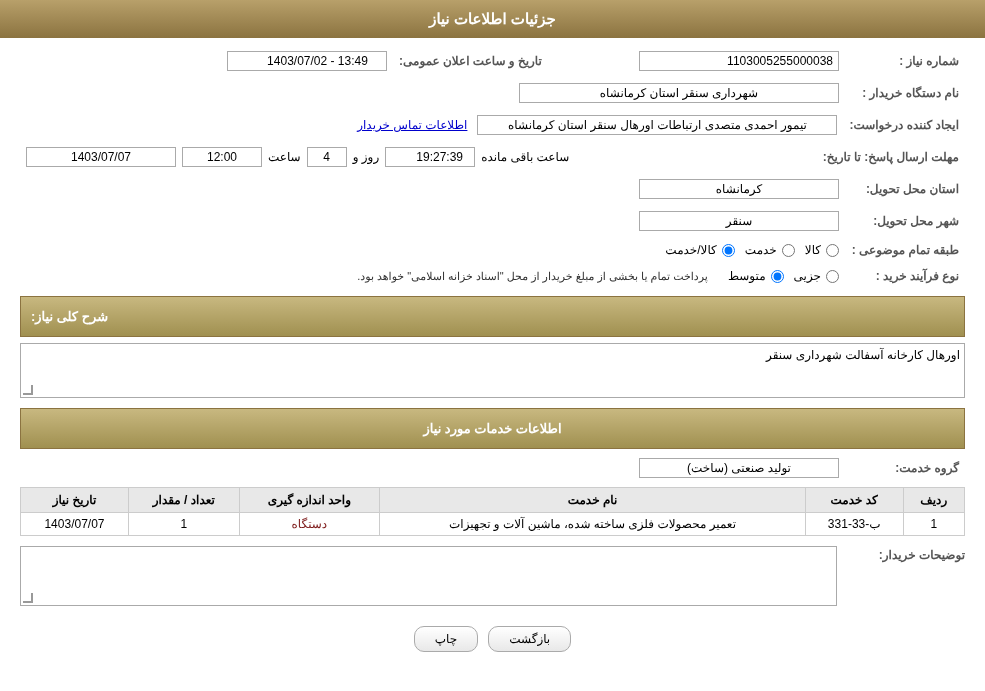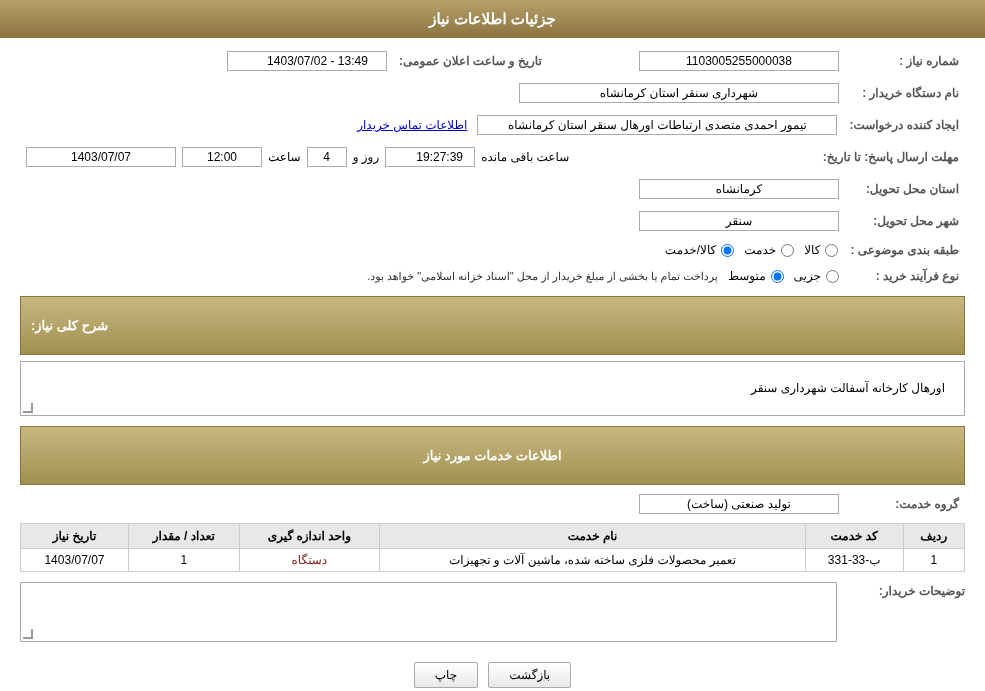--- a/index.html
+++ b/index.html
@@ -23,21 +23,21 @@
       font-size: 15px;
       font-weight: bold;
     }
     .content {
       padding: 10px 20px;
     }
     .section-header {
       background: linear-gradient(to bottom, #c8b880, #a09050);
       color: #fff;
       text-align: center;
-      padding: 21px 10px;
+      padding: 12px 10px;
       font-size: 13px;
       font-weight: bold;
       margin: 10px 0 6px 0;
       border: 1px solid #8b7340;
     }
     .info-table {
       width: 100%;
       border-collapse: collapse;
       margin-bottom: 6px;
     }
@@ -70,21 +70,21 @@
     .blue-link { color: #0000cc; text-decoration: underline; cursor: pointer; }
     .row-flex { display: flex; align-items: center; gap: 6px; justify-content: flex-end; }
     .radio-group { display: flex; gap: 10px; align-items: center; }
     .radio-item { display: flex; align-items: center; gap: 5px; }
     .description-box {
       border: 1px solid #aaa;
       background: #fff;
       width: 100%;
       min-height: 55px;
       text-align: right;
-      padding: 19px;
+      padding: 4px;
       direction: rtl;
       position: relative;
     }
     .resize-handle {
       position: absolute;
       bottom: 2px;
       left: 2px;
       width: 10px;
       height: 10px;
       border-right: 2px solid #999;
@@ -126,21 +126,21 @@
       gap: 10px;
       padding: 10px 0 16px 0;
     }
     .btn {
       padding: 5px 20px;
       border: 1px solid #aaa;
       background: linear-gradient(to bottom, #f5f5f5, #e0e0e0);
       cursor: pointer;
       font-family: Tahoma, Arial, sans-serif;
       font-size: 12px;
-      border-radius: 2px;
+      border-radius: 10px;
     }
     .btn-print {
       background: linear-gradient(to bottom, #ffffff, #e8e8e8);
     }
     .btn-back {
       background: linear-gradient(to bottom, #ffffff, #e8e8e8);
     }
     .notice-text {
       color: #333;
       font-size: 11px;
@@ -155,21 +155,21 @@
     <span>جزئیات اطلاعات نیاز</span>
   </div>
 
   <div class="content">
 
     <table class="info-table">
       <tbody>
           <tr>
         <td class="label-cell">شماره نیاز :</td>
         <td class="value-cell" style="width:200px;">
-          <span class="input-box input-medium" style="direction:ltr;text-align:center;">1103005255000038</span>
+          <span class="input-box input-medium" style="direction:ltr;text-align:right;">1103005255000038</span>
         </td>
         <td style="width:40px;"></td>
         <td class="label-cell" style="text-align:left; width:200px;">تاریخ و ساعت اعلان عمومی:</td>
         <td class="value-cell">
           <span class="input-box" style="direction:ltr; width:160px; text-align:center;padding-left:26px;">1403/07/02 - 13:49</span>
         </td>
       </tr>
     </tbody>
       </table>
 
@@ -234,21 +234,21 @@
         <td class="value-cell">
           <span class="input-box input-medium">سنقر</span>
         </td>
       </tr>
     </tbody>
       </table>
 
     <table class="info-table">
       <tbody>
           <tr>
-        <td class="label-cell">طبقه بندی موضوعی :</td>
+        <td class="label-cell">طبقه تمام موضوعی :</td>
         <td class="value-cell">
           <div class="radio-group">
             <div class="radio-item">
               <input type="radio" name="category" style="">
               <span>کالا</span>
             </div>
             <div class="radio-item">
               <input type="radio" name="category" style="">
               <span>خدمت</span>
             </div>
@@ -269,21 +269,21 @@
         <td class="value-cell">
           <div class="radio-group" style="flex-wrap:wrap;">
             <div class="radio-item">
               <input type="radio" name="purchase" style="">
               <span>جزیی</span>
             </div>
             <div class="radio-item">
               <input type="radio" name="purchase" checked="" style="">
               <span>متوسط</span>
             </div>
-            <span class="notice-text" style="">پرداخت تمام یا بخشی از مبلغ خریدار از محل "اسناد خزانه اسلامی" خواهد بود.</span>
+            <span class="notice-text" style="margin-right:10px;">پرداخت تمام یا بخشی از مبلغ خریدار از محل "اسناد خزانه اسلامی" خواهد بود.</span>
           </div>
         </td>
       </tr>
     </tbody>
       </table>
 
     <div class="section-header" style="display:flex; justify-content:space-between; align-items:center;">
       <span></span>
       <span>شرح کلی نیاز:</span>
     </div>

